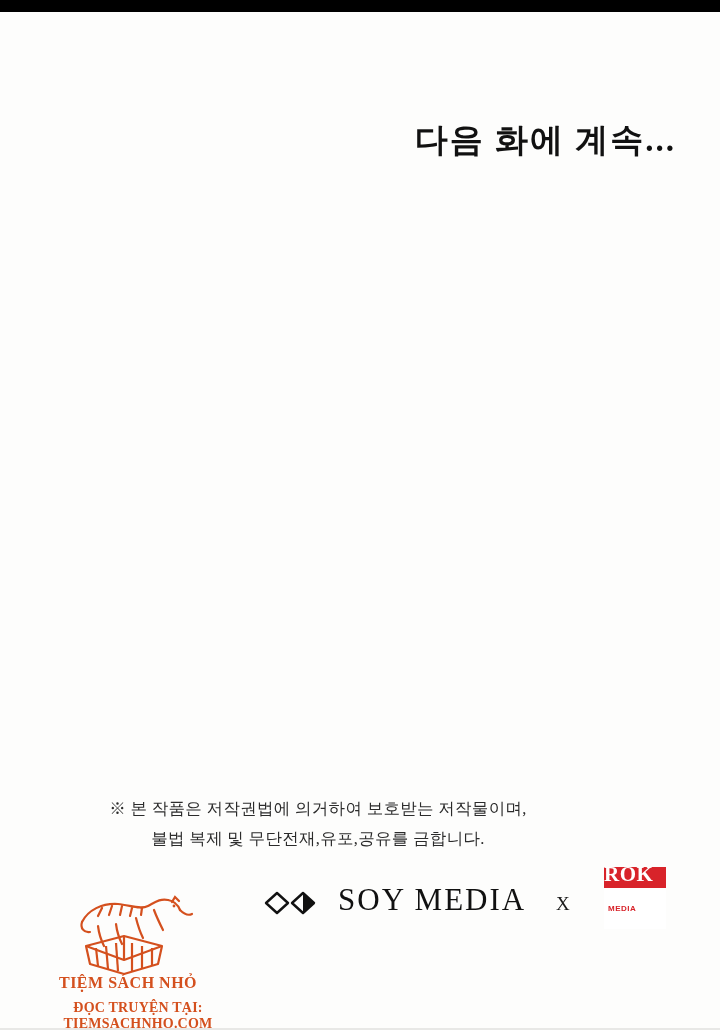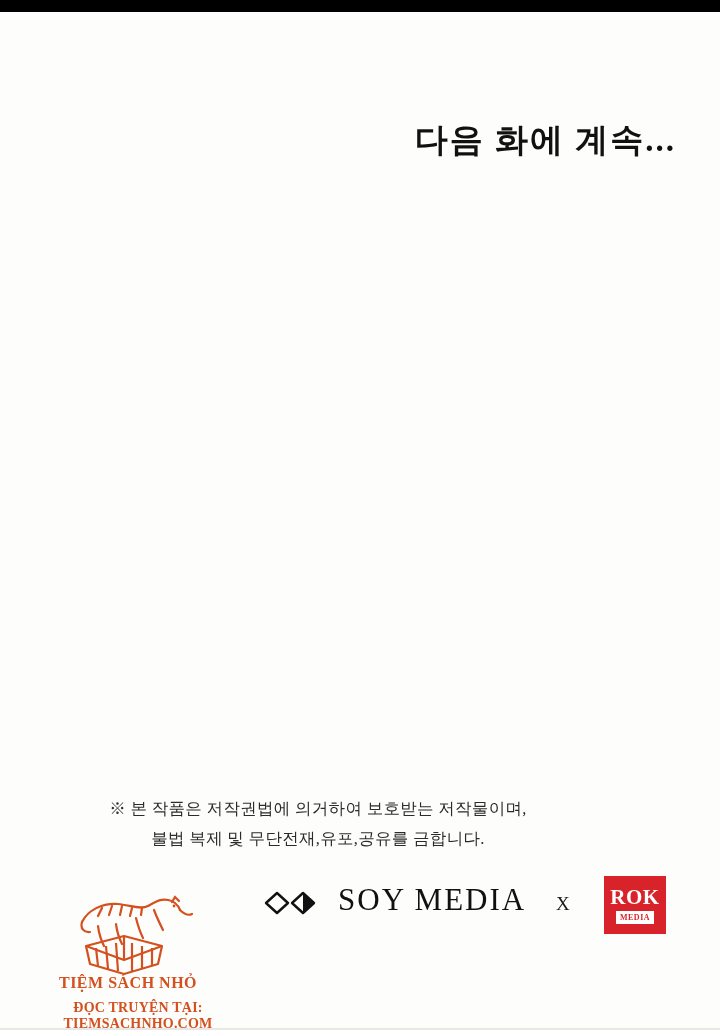--- a/index.html
+++ b/index.html
@@ -138,46 +138,45 @@
     top: 27px;
     font-family: "Liberation Serif", serif;
     font-size: 19px;
     color: #1a1a1a;
   }
 
   
   .rok-logo {
     position: absolute;
     left: 604px;
-    top: 10px;
+    top: 1px;
     width: 62px;
     height: 58px;
     background: #d8232a;
     display: flex;
     flex-direction: column;
-    align-items: center;
     justify-content: center;
   }
   .rok-main {
     color: #ffffff;
     font-family: "Liberation Serif", serif;
     font-weight: bold;
     font-size: 21px;
     letter-spacing: 0.5px;
     line-height: 22px;
   }
   .rok-sub {
     margin-top: 3px;
     background: #ffffff;
     color: #d8232a;
-    font-family: Liberation Serif, serif;
+    font-family: Liberation Sans, sans-serif;
     font-weight: bold;
     font-size: 8px;
     letter-spacing: 0.5px;
-    padding: 2px 4px;
+    padding: 16px 4px;
     line-height: 9px;
   }
 
   
   .bottom-rule {
     position: absolute;
     bottom: 0;
     left: 0;
     width: 720px;
     height: 2px;

